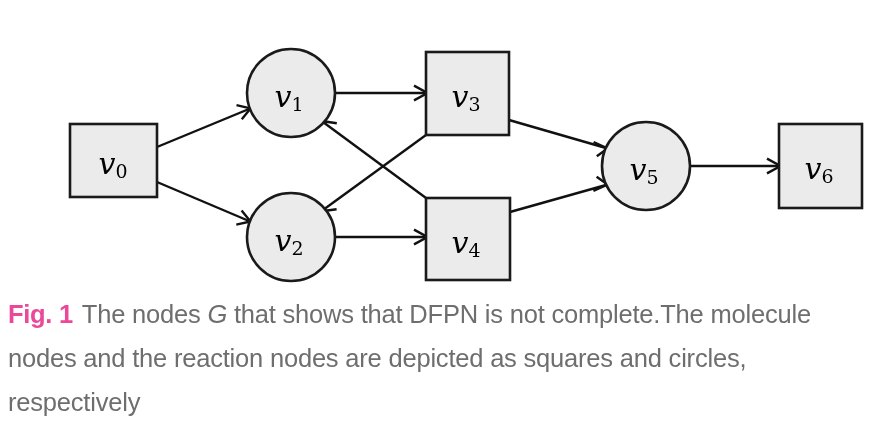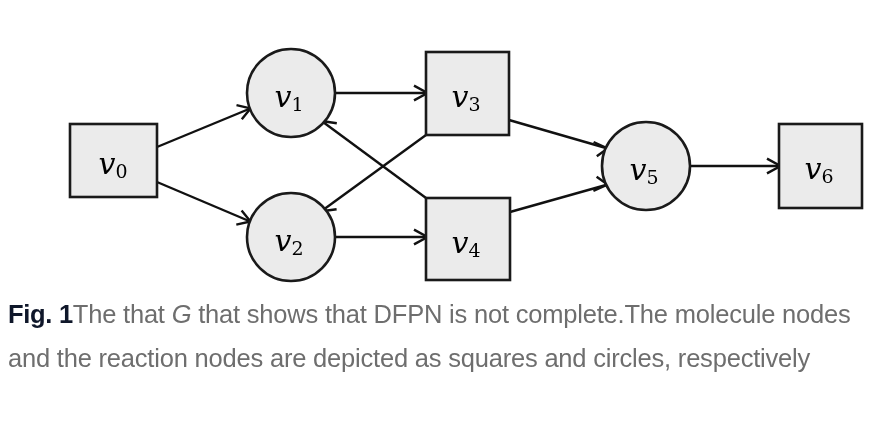--- a/index.html
+++ b/index.html
@@ -63,21 +63,22 @@
     top: 292px;
     width: 862px;
     font-family: "Liberation Sans", sans-serif;
     font-size: 25.5px;
     line-height: 44px;
     color: #6e6e6e;
     letter-spacing: -0.2px;
   }
   #caption .fig-label {
     font-weight: bold;
-    color: #0f172a;
+    color: #ec4899;
+    margin-right: 9px;
     letter-spacing: -0.3px;
   }
   #caption .graph-sym {
     font-style: italic;
     color: #6e6e6e;
   }
 </style>
 </head>
 <body>
 
@@ -181,15 +182,15 @@
       <g>
         <rect class="node-shape" x="779" y="124" width="83" height="84"></rect>
         <text class="node-label" x="819" y="168">
           <tspan>v</tspan><tspan class="sub" dy="8">6</tspan>
         </text>
       </g>
 
     </g>
   </svg>
 
-  <div id="caption"><span class="fig-label">Fig. 1</span><span>The that </span><span class="graph-sym">G</span><span> that shows that DFPN is not complete.The molecule nodes and the reaction nodes are depicted as squares and circles, respectively</span></div>
+  <div id="caption"><span class="fig-label">Fig. 1</span><span>The nodes </span><span class="graph-sym">G</span><span> that shows that DFPN is not complete.The molecule nodes and the reaction nodes are depicted as squares and circles, respectively</span></div>
 
 </div>
 
 </body></html>

